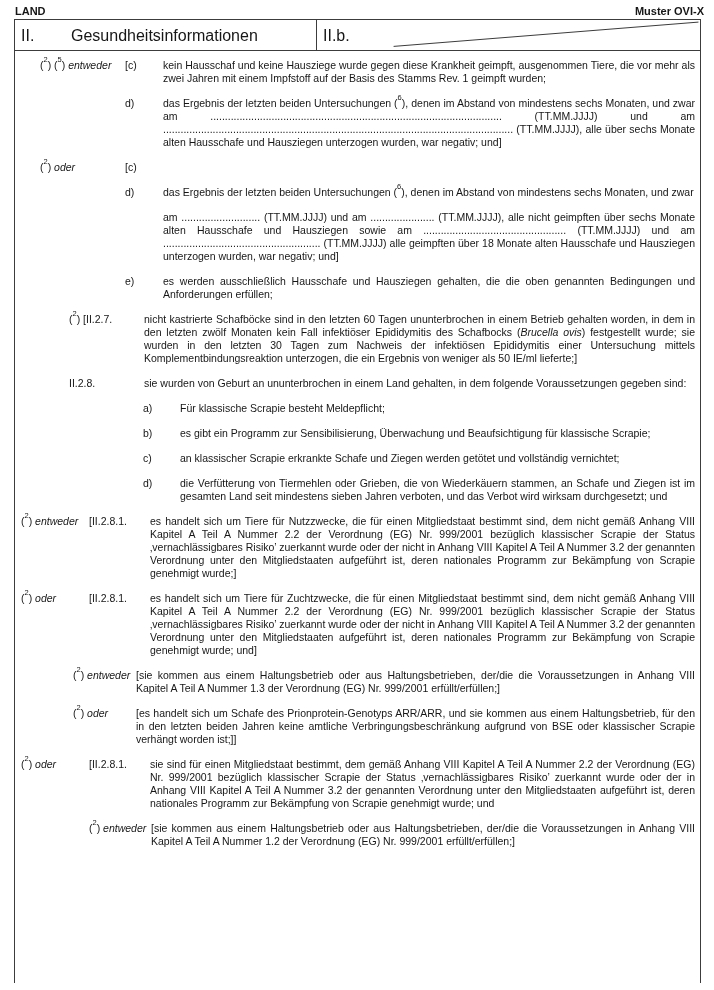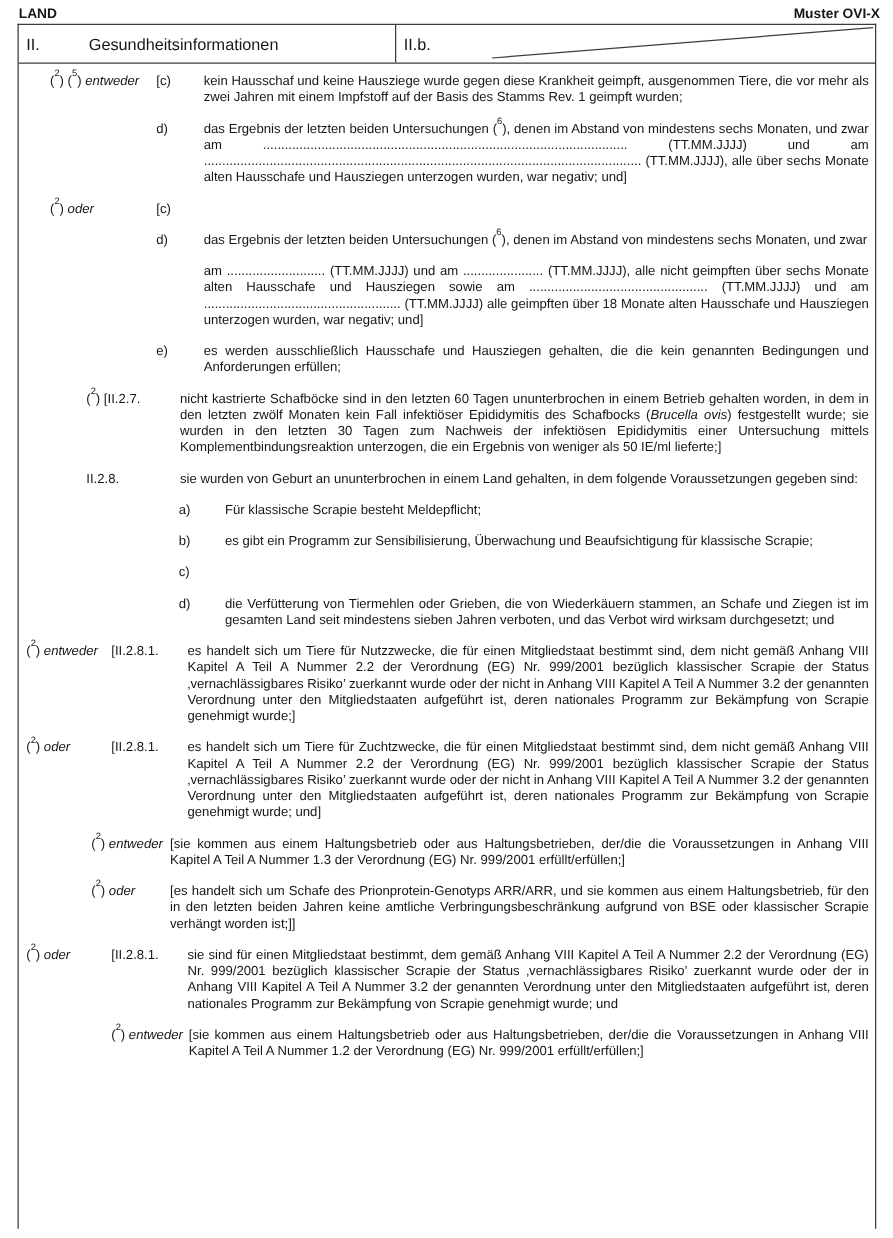--- a/index.html
+++ b/index.html
@@ -16,21 +16,21 @@
     font-weight:bold;font-size:11px;
     height:19px;box-sizing:border-box;
   }
   .cert{
     margin:0 13px 0 14px;
     border:1px solid #3c3c3c;border-bottom:0;
     height:964px;box-sizing:border-box;
   }
   .thead{
     display:flex;height:30px;border-bottom:1px solid #3c3c3c;
-    font-size:13px;
+    font-size:16px;
   }
   .th{display:flex;align-items:center;box-sizing:border-box;}
   .th1{width:302px;border-right:1px solid #3c3c3c;padding-left:6px;}
   .th1 .th-num{width:50px;flex:none;}
   .th2{width:200px;border-right:1px solid #3c3c3c;padding-left:6px;}
   .th2 .th-num{width:30px;flex:none;}
   .th3{flex:1;position:relative;padding-left:6px;}
   .th3 svg{position:absolute;left:0;top:0;width:100%;height:100%;}
   .tbody{padding:8px 5px 0 0;}
   .row{display:flex;margin-bottom:12px;align-items:flex-start;}
@@ -100,21 +100,21 @@
       <div class="txt">
         <div class="para">das Ergebnis der letzten beiden Untersuchungen (<sup>6</sup>), denen im Abstand von mindestens sechs Monaten, und zwar</div>
         <div class="para">am ........................... (TT.MM.JJJJ) und am ...................... (TT.MM.JJJJ), alle nicht geimpften über sechs Monate alten Hausschafe und Hausziegen sowie am ................................................. (TT.MM.JJJJ) und am ...................................................... (TT.MM.JJJJ) alle geimpften über 18 Monate alten Hausschafe und Hausziegen unterzogen wurden, war negativ; und]</div>
       </div>
     </div>
 
     <div class="row">
       <span class="lbl lblA"></span>
       <span class="let letA">e)</span>
       <div class="txt">
-          <div class="para">es werden ausschließlich Hausschafe und Hausziegen gehalten, die die kein genannten Bedingungen und Anforderungen erfüllen;</div>
+          <div class="para">es werden ausschließlich Hausschafe und Hausziegen gehalten, die die oben genannten Bedingungen und Anforderungen erfüllen;</div>
         </div>
     </div>
 
     <div class="row">
       <span class="lbl lblB">(<sup>2</sup>) [II.2.7.</span>
       <div class="txt">
           <div class="para">nicht kastrierte Schafböcke sind in den letzten 60 Tagen ununterbrochen in einem Betrieb gehalten worden, in dem in den letzten zwölf Monaten kein Fall infektiöser Epididymitis des Schafbocks (<em>Brucella ovis</em>) festgestellt wurde; sie wurden in den letzten 30 Tagen zum Nachweis der infektiösen Epididymitis einer Untersuchung mittels Komplementbindungsreaktion unterzogen, die ein Ergebnis von weniger als 50 IE/ml lieferte;]</div>
         </div>
     </div>
 
@@ -134,20 +134,23 @@
 
     <div class="row">
       <span class="let letB2">b)</span>
       <div class="txt">
           <div class="para">es gibt ein Programm zur Sensibilisierung, Überwachung und Beaufsichtigung für klassische Scrapie;</div>
         </div>
     </div>
 
     <div class="row">
       <span class="let letB2">c)</span>
+      <div class="txt">
+          <div class="para">an klassischer Scrapie erkrankte Schafe und Ziegen werden getötet und vollständig vernichtet;</div>
+        </div>
     </div>
 
     <div class="row">
       <span class="let letB2">d)</span>
       <div class="txt">
           <div class="para">die Verfütterung von Tiermehlen oder Grieben, die von Wiederkäuern stammen, an Schafe und Ziegen ist im gesamten Land seit mindestens sieben Jahren verboten, und das Verbot wird wirksam durchgesetzt; und</div>
         </div>
     </div>
 
     <div class="row">

